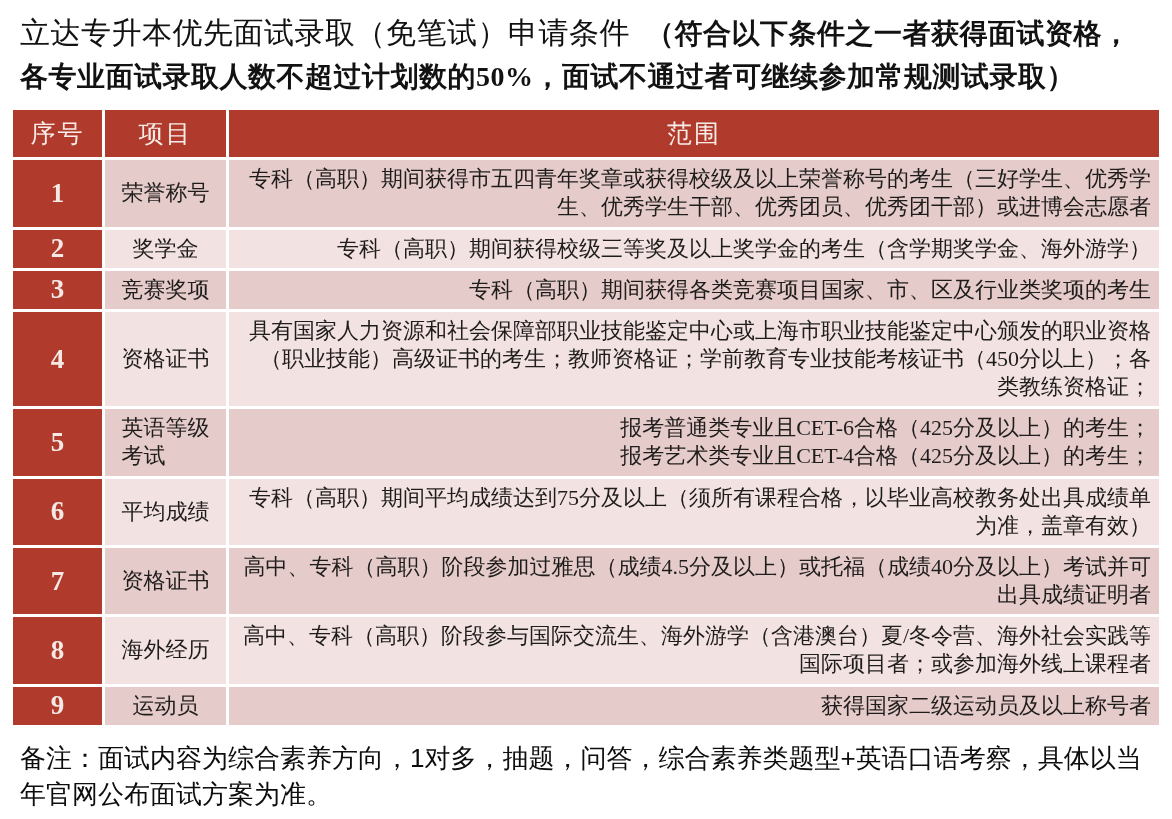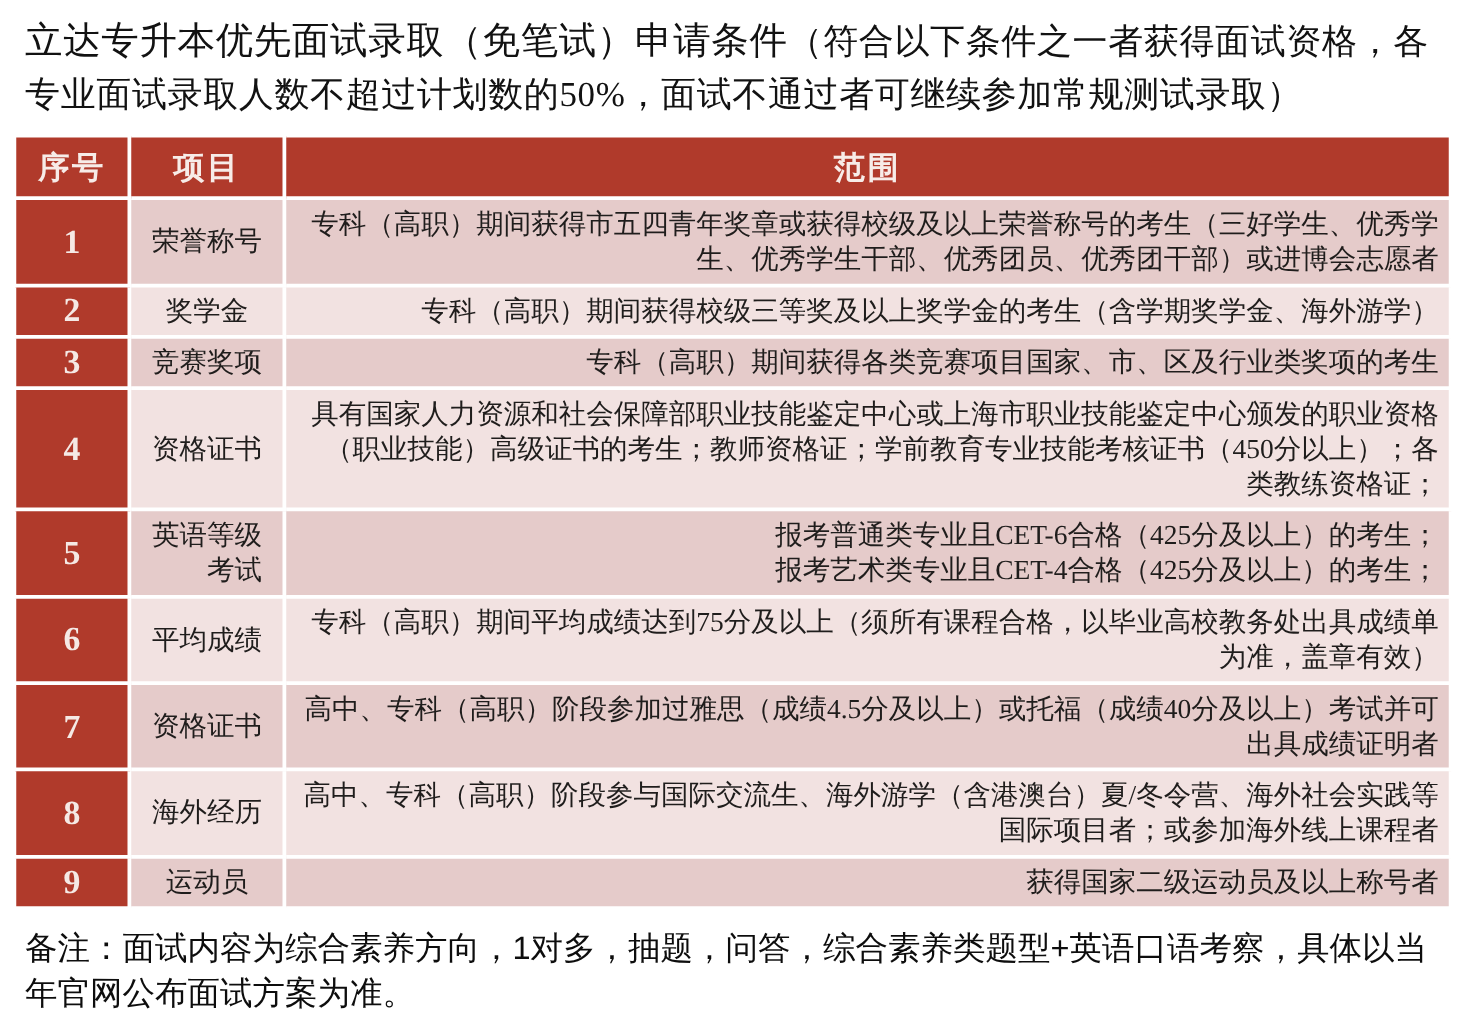--- a/index.html
+++ b/index.html
@@ -14,51 +14,51 @@
     width:1172px;height:819px;overflow:hidden;
     font-family:"Liberation Serif","DejaVu Serif",serif;
     color:var(--text-dark);
   }
   .title{
     margin:12px 20px 0 20px;
     font-size:30px;line-height:1.42;color:#121212;
     letter-spacing:0.5px;
   }
   .t-main{font-weight:normal;}
-  .t-sub{font-weight:normal;font-size:28px;}
+  .t-sub{font-weight:bold;font-size:28px;margin-left:16px;}
   table{
     border-collapse:collapse;
     margin:10px 10px 0 10px;
     width:1152px;
     table-layout:fixed;
   }
   col.c-no{width:92px;}
   col.c-item{width:124px;}
   th,td{border:3px solid #ffffff;}
   thead th{
     background:var(--header-red);
     color:#f7ece8;
-    font-size:25px;font-weight:bold;
+    font-size:25px;font-weight:normal;
     text-align:center;
     padding:7px 2px;
     letter-spacing:2px;
   }
   td.no{
     background:var(--header-red);
     color:#f5e9e5;
     font-size:27px;font-weight:bold;
     text-align:center;vertical-align:middle;
   }
   td.item{
     text-align:center;vertical-align:middle;
     font-size:22px;
     padding:4px 2px;
   }
   .item-inner{
-    display:inline-block;text-align:right;white-space:pre-line;
+    display:inline-block;text-align:left;white-space:pre-line;
     line-height:1.28;
   }
   td.scope{
     text-align:right;vertical-align:middle;
     font-size:22px;line-height:1.28;
     padding:5px 8px 5px 10px;
     white-space:pre-line;
   }
   tbody tr:nth-child(odd) td.item,
   tbody tr:nth-child(odd) td.scope{background:var(--row-dark);}

